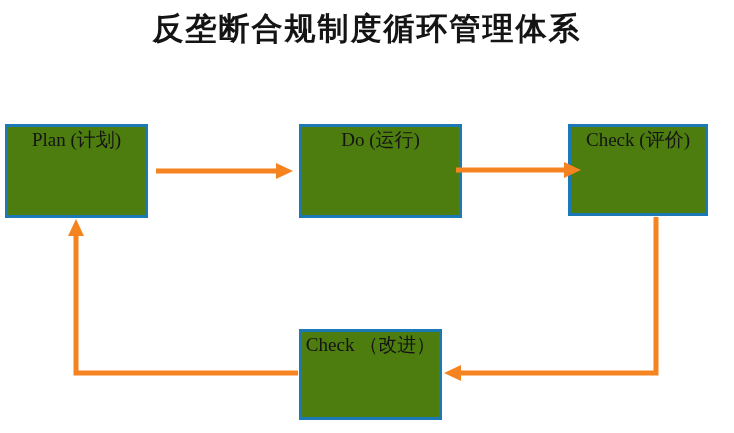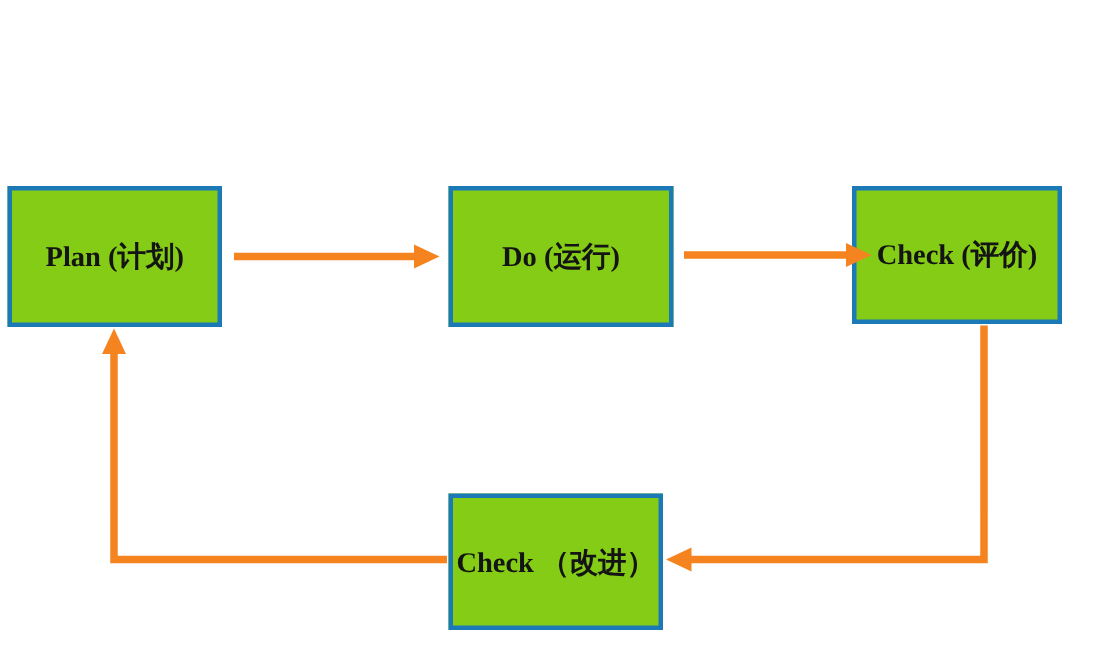--- a/index.html
+++ b/index.html
@@ -24,31 +24,31 @@
     font-size: 31px;
     font-weight: bold;
     letter-spacing: 2px;
     color: #141414;
     margin: 0;
   }
   .node {
     position: absolute;
     box-sizing: border-box;
     border: 3px solid #1b7ab5;
-    background: #84cc16;
+    background: #4d7c0f;
     display: flex;
-    align-items: center;
+    align-items: flex-start;
     justify-content: center;
     font-size: 19px;
-    font-weight: 700;
+    font-weight: 400;
     color: #141414;
     white-space: nowrap;
   }
   .node-plan   { left: 5px;   top: 124px; width: 143px; height: 94px; }
-  .node-do     { left: 299px; top: 124px; width: 150px; height: 94px; }
+  .node-do     { left: 299px; top: 124px; width: 163px; height: 94px; }
   .node-check  { left: 568px; top: 124px; width: 140px; height: 92px; }
   .node-action { left: 299px; top: 329px; width: 143px; height: 91px; }
   .arrow-layer {
     position: absolute;
     left: 0;
     top: 0;
     width: 734px;
     height: 433px;
     pointer-events: none;
   }
@@ -56,20 +56,21 @@
     fill: none;
     stroke-width: 5px;
     stroke-linejoin: miter;
   }
 </style>
 </head>
 <body>
 
 <div class="canvas">
 
+  <h1 class="diagram-title">反垄断合规制度循环管理体系</h1>
 
   <div class="node node-plan">
     <span>Plan (计划)</span>
   </div>
 
   <div class="node node-do">
     <span>Do (运行)</span>
   </div>
 
   <div class="node node-check">

